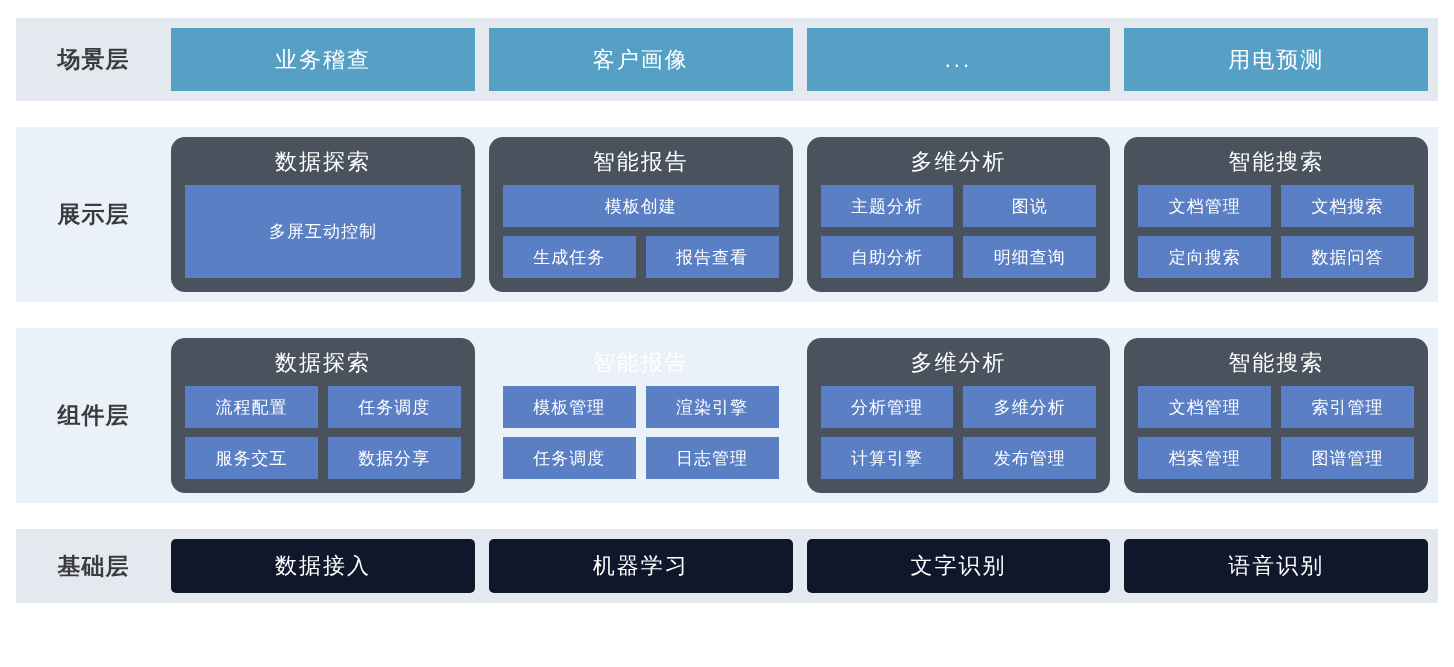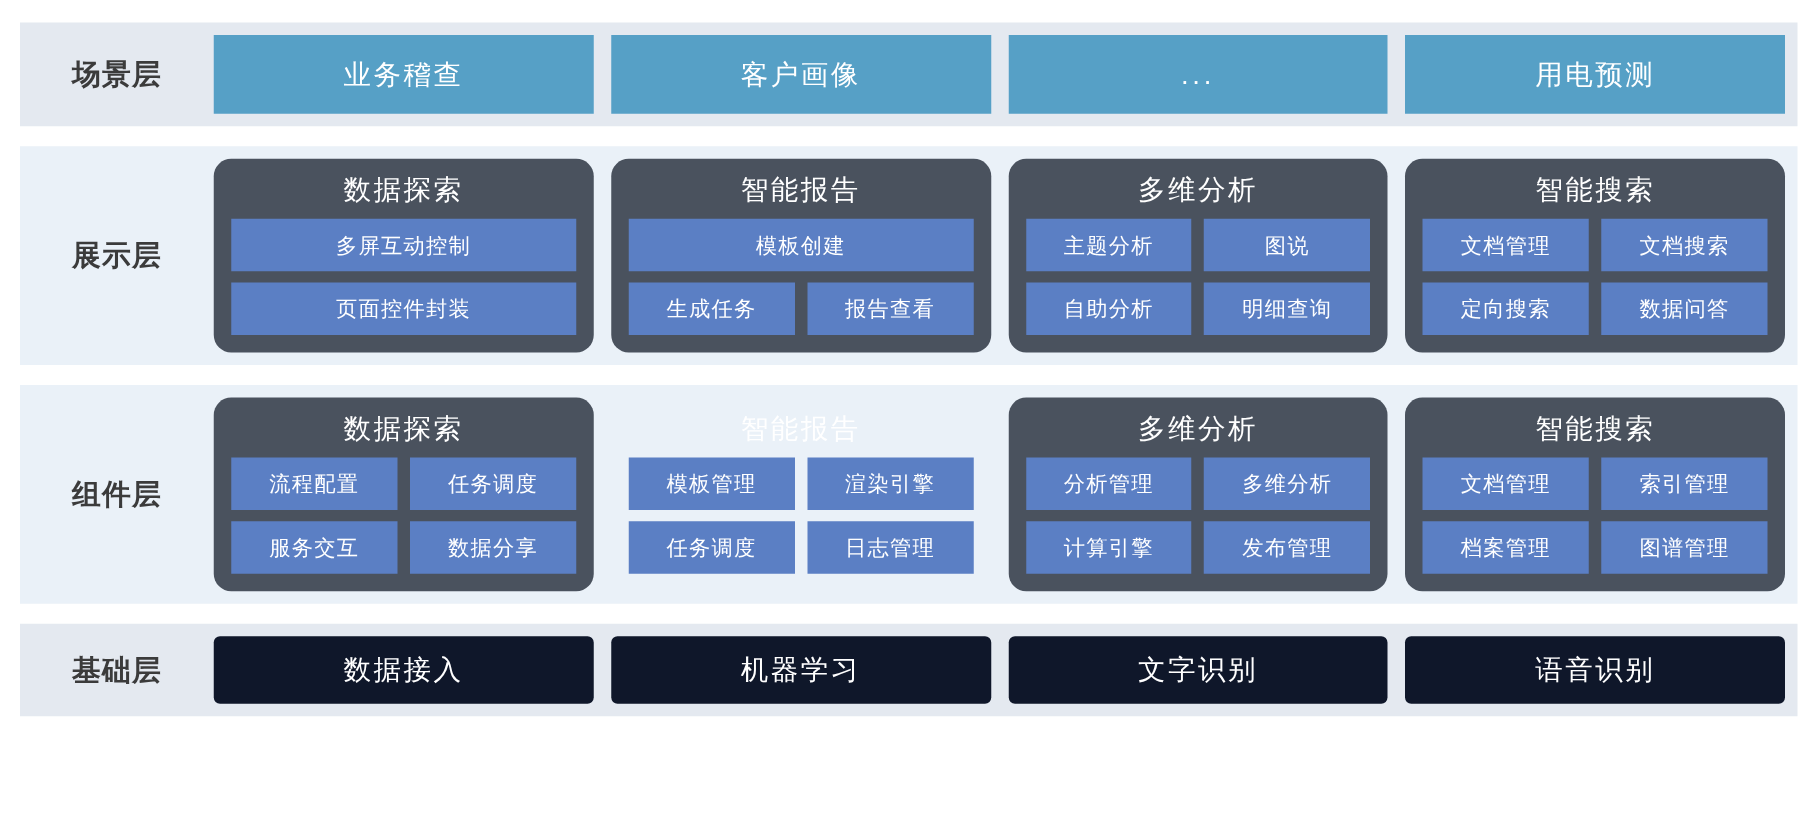--- a/index.html
+++ b/index.html
@@ -7,21 +7,21 @@
   body{
     width:1454px;height:667px;
     background:#ffffff;
     font-family:"Liberation Sans","DejaVu Sans",sans-serif;
     overflow:hidden;
   }
   .diagram{
     position:relative;width:1454px;height:667px;
     box-sizing:border-box;
     padding:18px 16px 14px 16px;
-    display:flex;flex-direction:column;gap:16px;
+    display:flex;flex-direction:column;gap:26px;
   }
 
   
   .band{
     display:flex;align-items:stretch;
     box-sizing:border-box;
     padding:10px 10px 10px 0;
   }
   .band.tone-a{background:#e4e9f0;}
   .band.tone-b{background:#eaf1f8;}
@@ -105,23 +105,20 @@
     </div>
     <div class="band tone-b">
       <div class="band-label">展示层</div>
       <div class="band-cards">
         <div class="group-card">
           <div class="group-title">数据探索</div>
           <div class="group-rows">
             <div class="group-row">
               <div class="chip">多屏互动控制</div>
             </div>
-            <div class="group-row">
-              <div class="chip">页面控件封装</div>
-            </div>
           </div>
         </div>
         <div class="group-card">
           <div class="group-title">智能报告</div>
           <div class="group-rows">
             <div class="group-row">
               <div class="chip">模板创建</div>
             </div>
             <div class="group-row">
               <div class="chip">生成任务</div>

